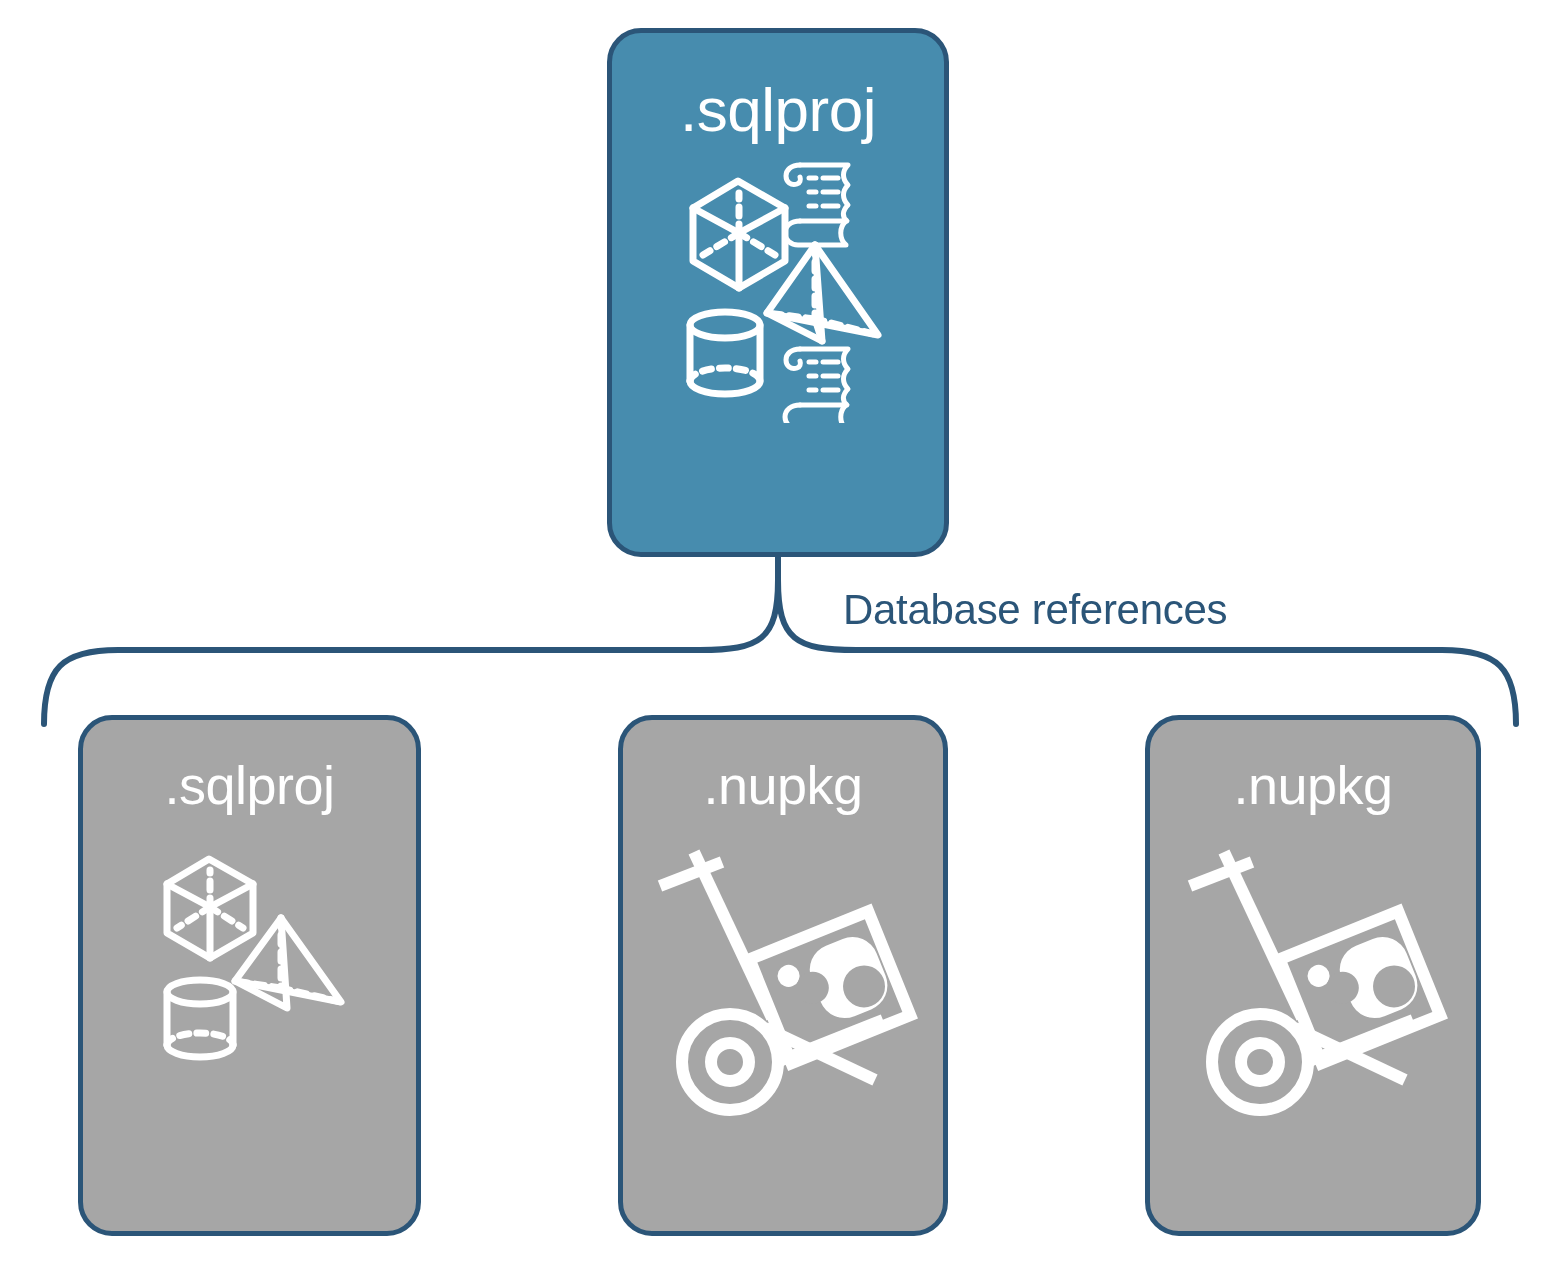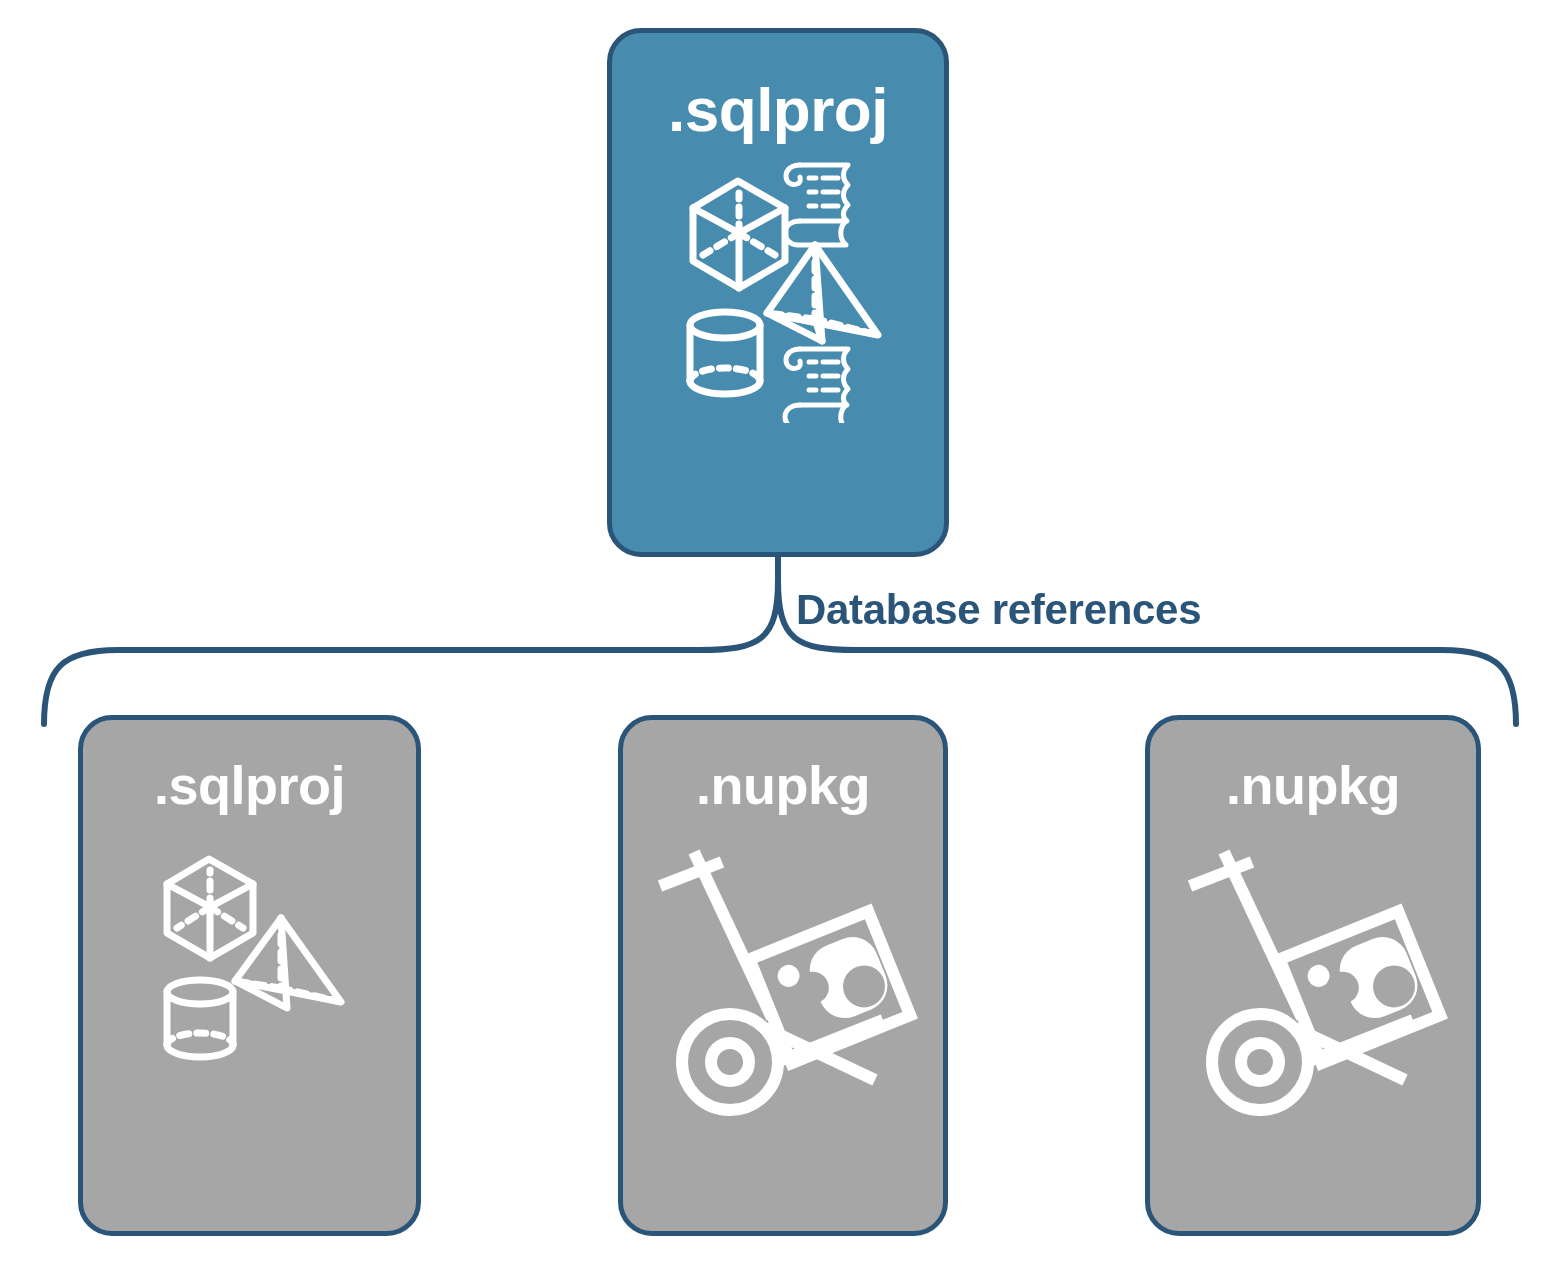--- a/index.html
+++ b/index.html
@@ -24,21 +24,21 @@
     position: absolute;
     border: 5px solid #2b5578;
     border-radius: 34px;
     box-sizing: border-box;
     display: flex;
     flex-direction: column;
     align-items: center;
   }
   .node-title {
     color: #ffffff;
-    font-weight: bold;
+    font-weight: normal;
     letter-spacing: -0.5px;
     line-height: 1;
     user-select: none;
   }
   #node-root {
     left: 607px;
     top: 28px;
     width: 342px;
     height: 529px;
     background: #478cae;
@@ -62,24 +62,24 @@
     font-size: 54px;
     margin-top: 38px;
   }
   .node-child .art {
     margin-top: 28px;
   }
   .art { line-height: 0; }
 
   #brace-label {
     position: absolute;
-    left: 796px;
+    left: 843px;
     top: 586px;
     font-size: 42px;
-    font-weight: bold;
+    font-weight: normal;
     color: #2b5578;
     letter-spacing: -0.3px;
     white-space: nowrap;
     user-select: none;
   }
 </style>
 </head>
 <body>
 
 <svg id="canvas" viewBox="0 0 1566 1274" xmlns="http://www.w3.org/2000/svg">

